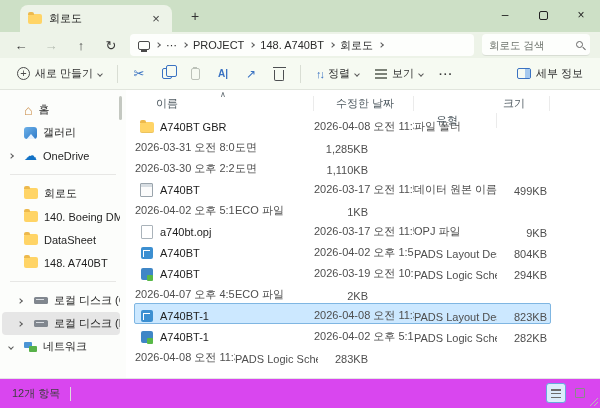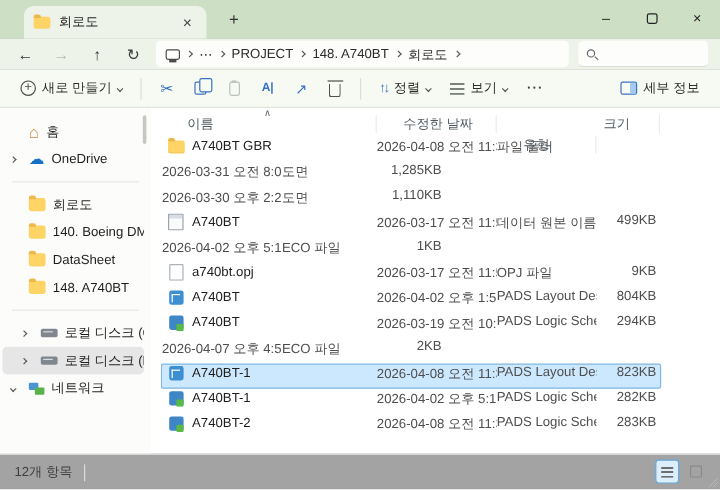--- a/index.html
+++ b/index.html
@@ -1,18 +1,18 @@
 <!DOCTYPE html>
 <html><head>
 <meta charset="utf-8">
 <style>
   * { box-sizing: border-box; margin: 0; padding: 0; }
   html,body { width:600px; height:408px; overflow:hidden; }
   body { font-family:"Liberation Sans", sans-serif; font-size:11px; color:#222; background:#fff; }
-  .window { width:600px; height:408px; display:flex; flex-direction:column; background:#a3a3a3; }
+  .window { width:600px; height:408px; display:flex; flex-direction:column; background:#d946ef; }
 
   
   .tabbar { height:32px; background:#cde0c6; display:flex; align-items:flex-end; position:relative; flex:none; }
   .tab { margin-left:20px; height:27px; width:152px; background:#edf3e8; border-radius:8px 8px 0 0;
          display:flex; align-items:center; padding:0 8px; gap:7px; }
   .tab-folder { width:14px; height:10px; background:#ffd466; border-radius:2px; position:relative; flex:none; }
   .tab-folder::before { content:''; position:absolute; top:-2px; left:0; width:6px; height:3px; background:#edb94c; border-radius:2px 2px 0 0; }
   .tab-title { flex:1; font-size:11px; color:#1d1d1d; white-space:nowrap; overflow:hidden; }
   .tab-close { color:#444; font-size:13px; width:16px; height:16px; line-height:15px; text-align:center; border-radius:3px; }
   .tab-plus { position:absolute; left:186px; bottom:6px; color:#333; font-size:14px; width:18px; height:18px; line-height:17px; text-align:center; }
@@ -84,21 +84,21 @@
   .net-ico::after { content:''; position:absolute; right:0; bottom:0; width:8px; height:6px; background:#58b149; border-radius:1px; }
 
   
   .filearea { flex:1; display:flex; flex-direction:column; padding:2px 0 0 8px; min-width:0; }
   .colheader { height:22px; display:flex; align-items:center; color:#4f5a61; position:relative; flex:none; }
   .hcell { display:flex; align-items:center; padding-left:22px; border-right:1px solid #ebebeb; height:15px; }
   .hcell.first { padding-left:22px; position:relative; }
   .sort-caret { position:absolute; top:-6px; left:86px; font-size:8px; color:#5a646b; }
   .w-name { width:180px; } .w-date { width:100px; } .w-type { width:83px;margin-top:34px; } .w-size { width:53px; justify-content:flex-start; padding-left:6px; }
   .rows { flex:1; overflow:hidden; }
-  .row { height:21px; width:417px; display:flex; align-items:flex-start; border:1px solid transparent; border-radius:2px; }
+  .row { height:21px; width:417px; display:flex; align-items:flex-end; border:1px solid transparent; border-radius:2px; }
   .row.selected { background:#cce8ff; border-color:#7fb6e2; }
   .cell { white-space:nowrap; overflow:hidden; }
   .c-name { width:179px; display:flex; align-items:center; gap:6px; padding-left:4px; color:#1d1d1d; }
   .c-date { width:100px; color:#4e4e4e; }
   .c-type { width:83px; color:#4e4e4e; }
   .c-size { width:50px; text-align:right; color:#4e4e4e; }
   .fi { width:15px; height:14px; flex:none; position:relative; display:flex; align-items:center; justify-content:center; }
   .fi.folder::before { content:''; width:14px; height:11px; background:#ffd466; border-radius:2px; box-shadow:inset 0 -1px 0 rgba(0,0,0,.08); }
   .fi.folder::after { content:''; position:absolute; top:0; left:0.5px; width:6px; height:3px; background:#edb94c; border-radius:2px 2px 0 0; }
   .fi.cam { color:#3ba442; font-weight:bold; font-size:13px; }
@@ -155,20 +155,21 @@
       <span class="crumb">⋯</span>
       <span class="chev"></span>
       <span class="crumb">PROJECT</span>
       <span class="chev"></span>
       <span class="crumb">148. A740BT</span>
       <span class="chev"></span>
       <span class="crumb">회로도</span>
       <span class="chev"></span>
     </div>
     <div class="searchbox">
+      <input placeholder="회로도 검색" style="">
       <span class="mag"></span>
     </div>
   </div>
 
   <div class="toolbar">
     <div class="tbtn">
       <span class="plus-circle">+</span>
       <span>새로 만들기</span>
       <span class="chev down"></span>
     </div>
@@ -211,20 +212,24 @@
       <span>세부 정보</span>
     </div>
   </div>
 
   <div class="main">
 
     <div class="sidebar">
       <div class="side-item">
         <span class="si home-ico">⌂</span>
         <span>홈</span>
+      </div>
+      <div class="side-item">
+        <span class="si gallery-ico"></span>
+        <span>갤러리</span>
       </div>
       <div class="side-item">
         <span class="exp chev"></span>
         <span class="si cloud-ico">☁</span>
         <span>OneDrive</span>
       </div>
       <div class="side-sep"></div>
       <div class="side-item">
         <span class="si sfolder"></span>
         <span>회로도</span>
@@ -366,24 +371,20 @@
             <span class="cell c-name">
               <span class="fi pads-logic"></span>
               <span>A740BT-1</span>
             </span>
             <span class="cell c-date">2026-04-02 오후 5:10</span>
             <span class="cell c-type">PADS Logic Sche..</span>
             <span class="cell c-size">282KB</span>
           </div>
 
           <div class="row">
-            <span class="cell c-name">
-              <span class="fi pads-logic"></span>
-              <span>A740BT-2</span>
-            </span>
             <span class="cell c-date">2026-04-08 오전 11:38</span>
             <span class="cell c-type">PADS Logic Sche..</span>
             <span class="cell c-size">283KB</span>
           </div>
         </div>
     </div>
   </div>
 
   <div class="statusbar">
     <span>12개 항목</span>

